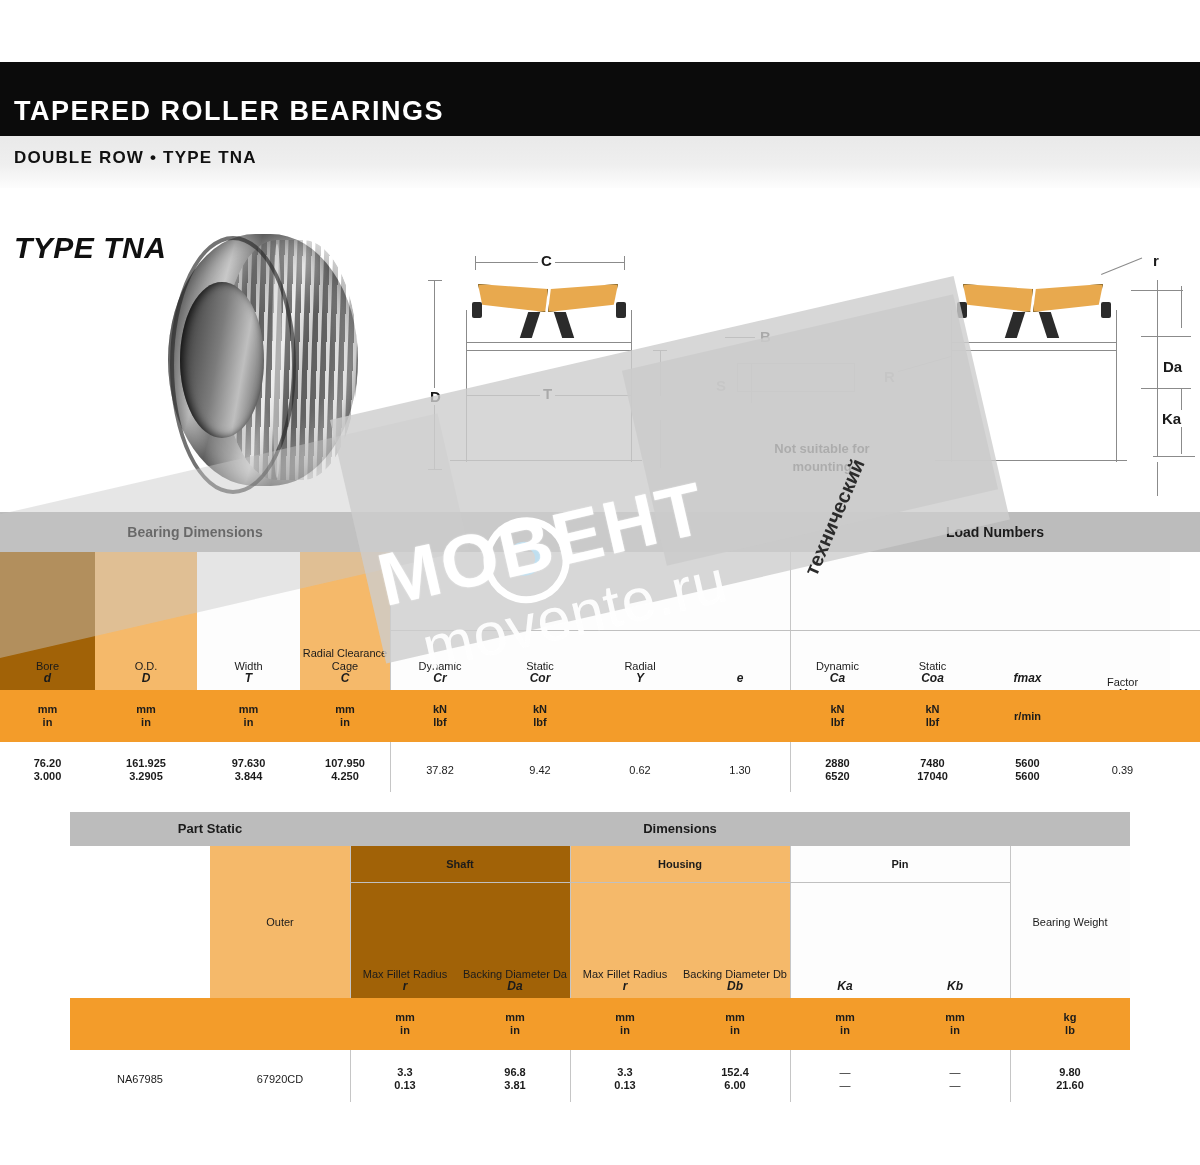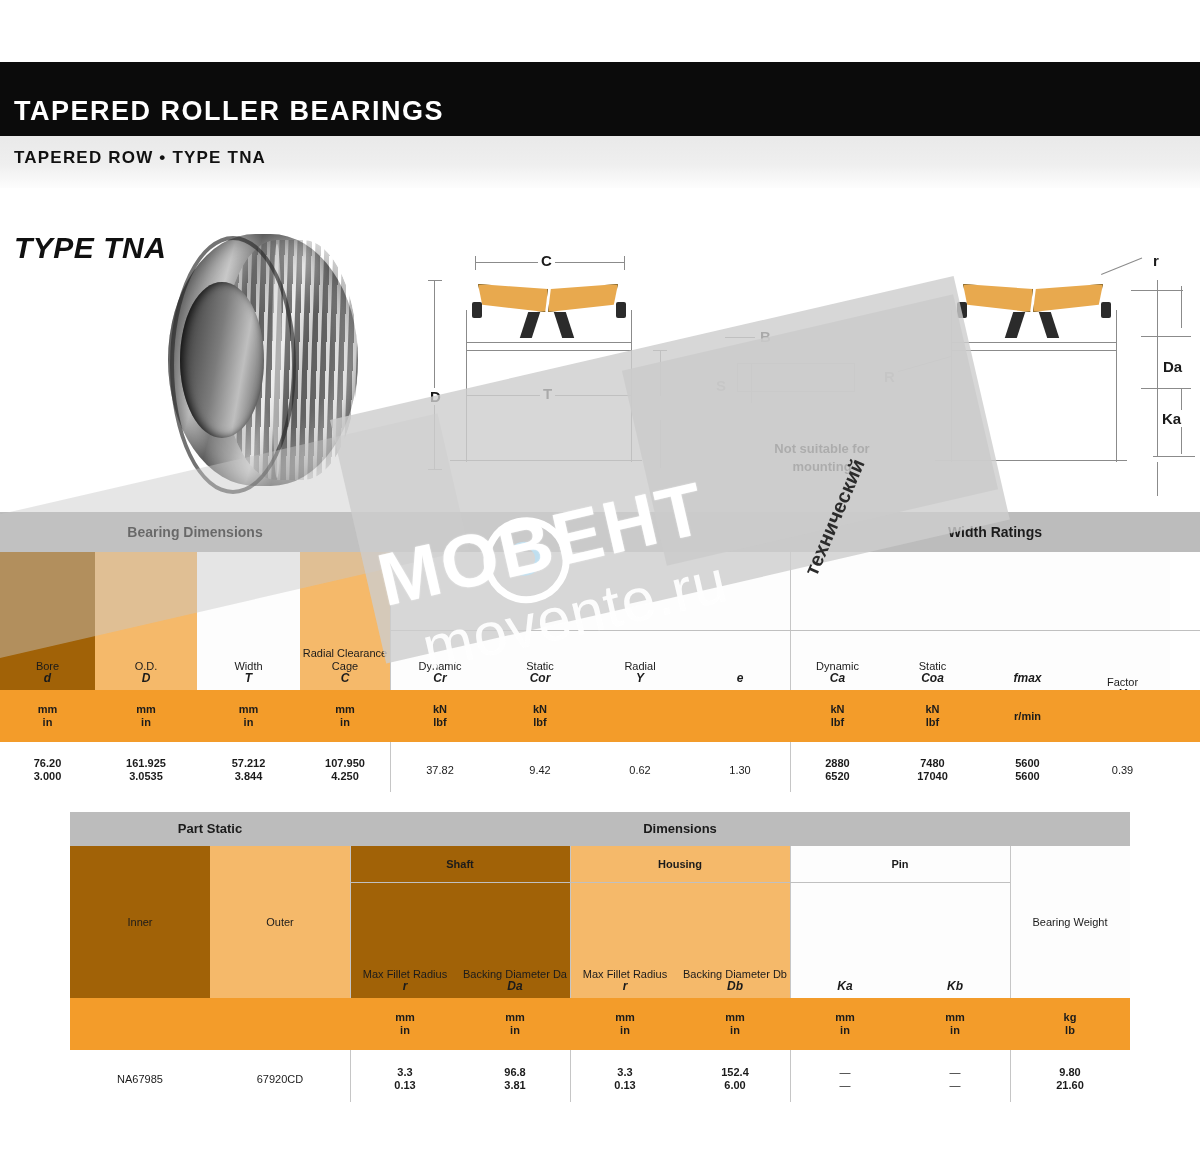--- a/index.html
+++ b/index.html
@@ -165,21 +165,21 @@
   }
 </style>
 </head>
 <body>
 
 <div class="page">
 
   <div class="hdr-bar"></div>
   <div class="hdr-title">TAPERED ROLLER BEARINGS</div>
   <div class="hdr-sub-band"></div>
-  <div class="hdr-sub">TAPERED ROW • TYPE TNA</div>
+  <div class="hdr-sub">DOUBLE ROW • TYPE TNA</div>
 
   <div class="type-label">TYPE TNA</div>
 
   <div class="photo">
     <div class="outer"></div>
     <div class="ribs"></div>
     <div class="band"></div>
     <div class="bore"></div>
     <div class="rim"></div>
   </div>
@@ -264,21 +264,21 @@
     <div class="dl v" style="left:276px;top:138px;height:66px;"></div>
     <div class="dimtxt" style="left:254px;top:160px;">Ka</div>
     <div class="dl h" style="left:248px;top:206px;width:42px;"></div>
     <div class="dl v" style="left:252px;top:212px;height:34px;"></div>
   </div>
 
   <div class="tbl" style="left:0;top:512px;width:1200px;height:280px;">
 
     <div class="cell grp-gray" style="left:0;top:0;width:1200px;height:40px;"></div>
     <div class="cell grp-gray ctr bold" style="left:0;top:0;width:390px;height:40px;font-size:14px;">Bearing Dimensions</div>
-    <div class="cell grp-gray ctr bold" style="left:790px;top:0;width:410px;height:40px;font-size:14px;">Width Ratings</div>
+    <div class="cell grp-gray ctr bold" style="left:790px;top:0;width:410px;height:40px;font-size:14px;">Load Numbers</div>
 
     <div class="cell c-gray btm" style="left:0;top:40px;width:95px;height:138px;">
       <div><span>Bore</span><br>
       <span class="sym">d</span></div>
     </div>
     <div class="cell c-orange btm" style="left:95px;top:40px;width:102px;height:138px;">
       <div><span>O.D.</span><br>
       <span class="sym">D</span></div>
     </div>
     <div class="cell c-white btm" style="left:197px;top:40px;width:103px;height:138px;">
@@ -348,24 +348,24 @@
       <div><span>kN</span><br><span>lbf</span></div>
       </div>
     <div class="cell c-orange-dark ctr bold" style="left:980px;top:178px;width:95px;height:52px;">
       <div><span>r/min</span><br><span></span></div>
       </div>
 
     <div class="cell ctr" style="left:0;top:236px;width:95px;height:44px;font-weight:bold;">
       <div><span>76.20</span><br><span>3.000</span></div>
       </div>
     <div class="cell ctr" style="left:95px;top:236px;width:102px;height:44px;font-weight:bold;">
-      <div><span>161.925</span><br><span>3.0535</span></div>
+      <div><span>161.925</span><br><span>3.2905</span></div>
       </div>
     <div class="cell ctr" style="left:197px;top:236px;width:103px;height:44px;font-weight:bold;">
-      <div><span>57.212</span><br><span>3.844</span></div>
+      <div><span>97.630</span><br><span>3.844</span></div>
       </div>
     <div class="cell ctr" style="left:300px;top:236px;width:90px;height:44px;font-weight:bold;">
       <div><span>107.950</span><br><span>4.250</span></div>
       </div>
     <div class="cell ctr" style="left:390px;top:236px;width:100px;height:44px;">
       <span>37.82</span>
       </div>
     <div class="cell ctr" style="left:490px;top:236px;width:100px;height:44px;">
       <span>9.42</span>
       </div>
@@ -394,23 +394,20 @@
     <div class="vline" style="left:790px;top:230px;height:50px;"></div>
     <div class="hline" style="left:390px;top:118px;width:810px;"></div>
   </div>
 
   <div class="tbl" style="left:70px;top:812px;width:1060px;height:300px;">
 
     <div class="cell grp-gray" style="left:0;top:0;width:1060px;height:34px;"></div>
     <div class="cell grp-gray ctr bold" style="left:0;top:0;width:280px;height:34px;font-size:13px;">Part Static</div>
     <div class="cell grp-gray ctr bold" style="left:280px;top:0;width:660px;height:34px;font-size:13px;">Dimensions</div>
 
-    <div class="cell c-gray ctr" style="left:0;top:34px;width:140px;height:152px;">
-      <span>Inner</span>
-      </div>
     <div class="cell c-orange ctr" style="left:140px;top:34px;width:140px;height:152px;">
       <span>Outer</span>
       </div>
 
     <div class="cell c-gray ctr bold" style="left:280px;top:34px;width:220px;height:36px;">Shaft</div>
     <div class="cell c-gray btm" style="left:280px;top:70px;width:110px;height:116px;">
       <div><span>Max Fillet Radius</span><br>
       <span class="sym">r</span></div>
       </div>
     <div class="cell c-gray btm" style="left:390px;top:70px;width:110px;height:116px;">

